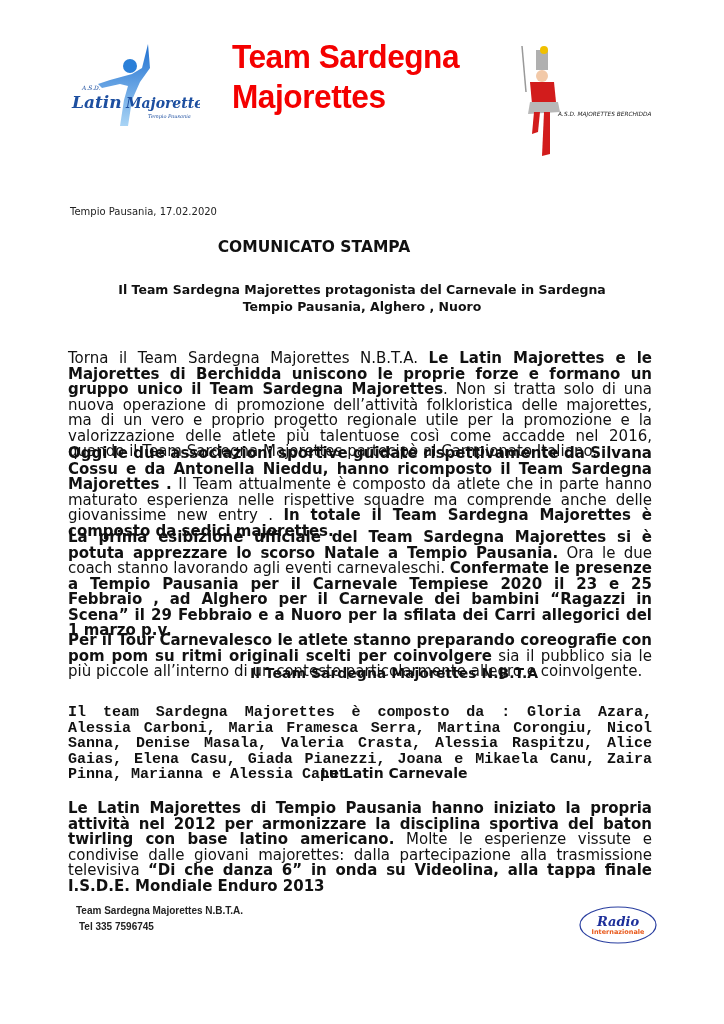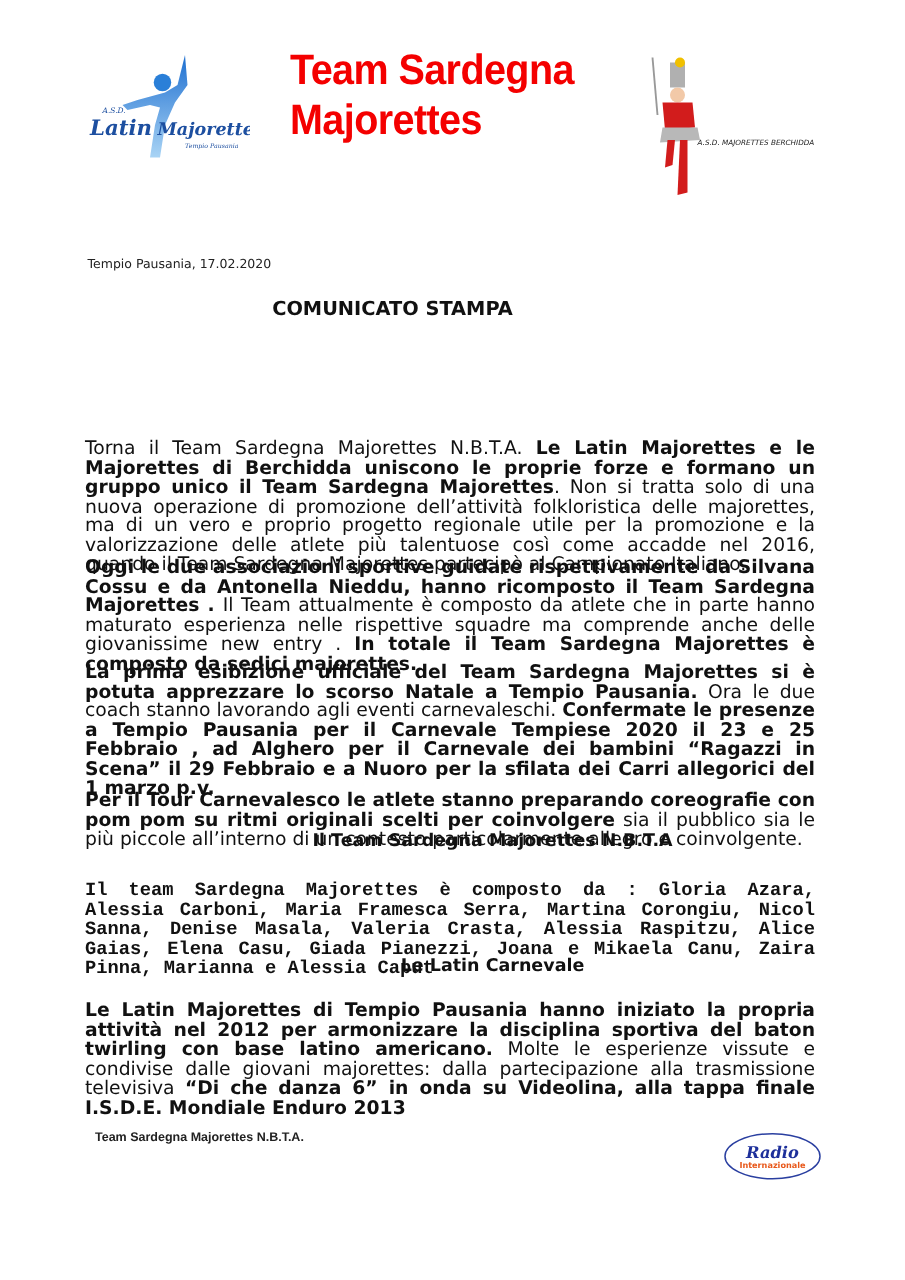--- a/index.html
+++ b/index.html
@@ -55,20 +55,22 @@
     <path d="M44 70 L50 70 L50 112 L42 114 Z" fill="#d21c1c"></path>
     <text x="58" y="74" font-family="DejaVu Sans, sans-serif" font-style="italic" font-size="5.8" fill="#222">A.S.D. MAJORETTES BERCHIDDA</text>
   </svg>
 </div>
 
 <div class="abs date">Tempio Pausania, 17.02.2020</div>
 
 <div class="abs heading1">COMUNICATO STAMPA</div>
 
 <div class="abs subhead">
+  <div>Il Team Sardegna  Majorettes  protagonista del Carnevale in Sardegna</div>
+  <div>Tempio Pausania, Alghero , Nuoro</div>
 </div>
 
 <div class="abs para" style="top:351px;">
   <span>Torna il Team Sardegna Majorettes N.B.T.A. </span><b>Le Latin Majorettes e le Majorettes di Berchidda uniscono le proprie forze e formano un gruppo unico il Team Sardegna Majorettes</b><span>.  Non si tratta solo di una nuova operazione di promozione dell’attività folkloristica delle majorettes, ma di un vero e proprio progetto regionale utile per la promozione e la valorizzazione delle atlete più talentuose così come accadde nel 2016, quando il Team Sardegna Majorettes partecipò al Campionato Italiano.</span>
 </div>
 
 <div class="abs para" style="top:446px;">
   <b>Oggi le due associazioni sportive guidate rispettivamente da Silvana Cossu e da Antonella Nieddu, hanno ricomposto il Team Sardegna Majorettes . </b><span>Il Team attualmente è composto da atlete  che in parte  hanno maturato esperienza nelle rispettive squadre  ma comprende anche delle giovanissime new entry . </span><b>In totale  il Team Sardegna Majorettes è composto da  sedici majorettes.</b>
 </div>
 
@@ -85,20 +87,21 @@
   <b>Il team Sardegna Majorettes è composto da : Gloria Azara, Alessia Carboni, Maria Framesca Serra, Martina Corongiu, Nicol Sanna, Denise Masala, Valeria Crasta, Alessia Raspitzu, Alice Gaias, Elena Casu, Giada Pianezzi, Joana e Mikaela Canu, Zaira Pinna, Marianna e Alessia Caput</b>
 </div>
 
 <div class="abs sec" style="top:765px;">Le Latin Carnevale</div>
 <div class="abs para" style="top:801px;">
   <b>Le Latin Majorettes di Tempio Pausania hanno iniziato la propria attività nel 2012 per armonizzare la disciplina sportiva del baton twirling con base latino americano.</b><span> Molte le esperienze vissute e condivise dalle giovani majorettes:  dalla partecipazione alla trasmissione televisiva </span><b>“Di che danza 6”  in onda su Videolina,  alla tappa finale  I.S.D.E.  Mondiale Enduro  2013</b>
 </div>
 
 <div class="abs footer">
   <div>Team Sardegna Majorettes N.B.T.A.</div>
+  <div style="padding-left:3px;">Tel 335 7596745</div>
 </div>
 
 <div class="abs radio">
   <svg width="80" height="40" viewBox="0 0 80 40">
     <ellipse cx="40" cy="20" rx="38" ry="18" fill="#fff" stroke="#2a3fa0" stroke-width="1.2"></ellipse>
     <text x="40" y="21" text-anchor="middle" font-family="DejaVu Serif, serif" font-style="italic" font-weight="bold" font-size="13" fill="#1d2f9a">Radio</text>
     <text x="40" y="29" text-anchor="middle" font-family="DejaVu Sans, sans-serif" font-weight="bold" font-size="6.5" fill="#e8581a">Internazionale</text>
   </svg>
 </div>
 

